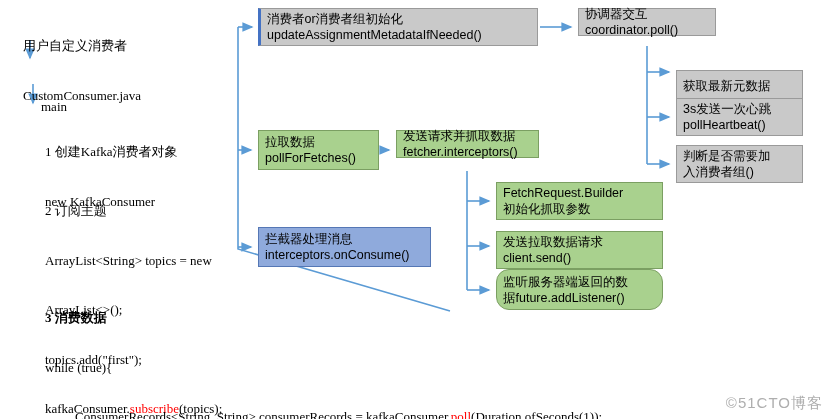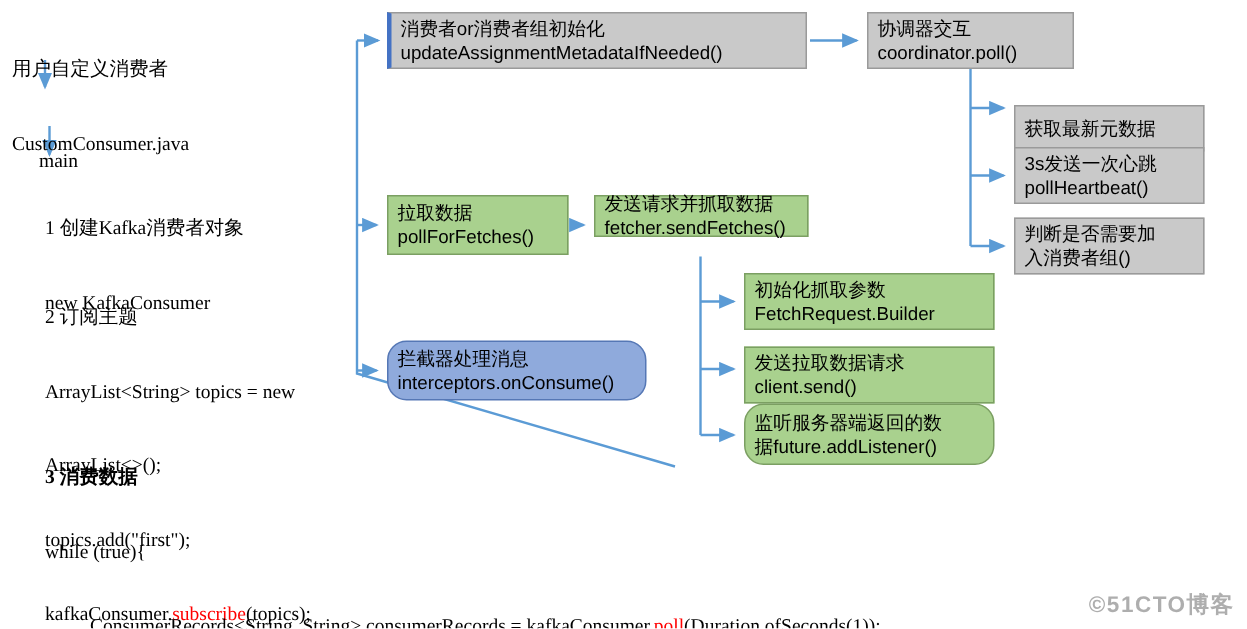--- a/index.html
+++ b/index.html
@@ -6,37 +6,37 @@
   html,body { background:#ffffff; }
   .canvas {
     position:relative; width:831px; height:419px; background:#ffffff;
     overflow:hidden; font-family:"Liberation Sans", sans-serif; color:#000;
   }
   
   .codeblock {
     position:absolute; font-family:"Liberation Serif", serif;
     font-size:13px; line-height:16.5px; color:#000; white-space:pre;
   }
-  .cl { white-space:pre; }
+  .cl { white-space:pre;margin-left:15px; }
   .indent1 { padding-left:30px; }
   .bold { font-weight:bold; }
   .red { color:#ff0000; }
   
   .box {
     position:absolute; font-size:12.5px; line-height:16px; padding:2px 6px;
     display:flex; flex-direction:column; justify-content:center;
   }
   .box div { white-space:nowrap; }
   .box.gray  { background:#c9c9c9; border:1px solid #9a9a9a; }
   .box.gray.accent { border-left:3px solid #4472c4; }
   .box.green { background:#a9d18e; border:1px solid #7b9f62; }
   .box.blue  { background:#8faadc; border:1px solid #5577b5; }
   svg.arrows { position:absolute; left:0; top:0; pointer-events:none; }
   .watermark {
-    position:absolute; right:8px; bottom:6px; font-size:15px; font-weight:bold;
+    position:absolute; right:8px; bottom:6px; font-size:15px; font-weight:normal;
     color:#9a9a9a; opacity:0.8; letter-spacing:1px;
   }
 </style>
 </head>
 <body>
 
 <div class="canvas">
 
   <svg class="arrows" width="831" height="419" viewBox="0 0 831 419">
     <defs>
@@ -94,21 +94,21 @@
     
     
     
   </div>
 
   <div class="box gray accent" style="left:258px; top:8px; width:280px; height:38px;">
     <div>消费者or消费者组初始化</div>
     <div>updateAssignmentMetadataIfNeeded()</div>
   </div>
 
-  <div class="box gray" style="left:578px; top:8px; width:138px; height:38px;">
+  <div class="box gray" style="left:578px; top:8px; width:138px; height:28px;">
     <div>协调器交互</div>
     <div>coordinator.poll()</div>
   </div>
 
   <div class="box gray" style="left:676px; top:70px; width:127px; height:31px;">
     <div>获取最新元数据</div>
   </div>
 
   <div class="box gray" style="left:676px; top:98px; width:127px; height:38px;">
     <div>3s发送一次心跳</div>
@@ -120,39 +120,39 @@
     <div>入消费者组()</div>
   </div>
 
   <div class="box green" style="left:258px; top:130px; width:121px; height:40px;">
     <div>拉取数据</div>
     <div>pollForFetches()</div>
   </div>
 
   <div class="box green" style="left:396px; top:130px; width:143px; height:28px;">
     <div>发送请求并抓取数据</div>
-    <div>fetcher.sendFetches()</div>
+    <div>fetcher.interceptors()</div>
   </div>
 
   <div class="box green" style="left:496px; top:182px; width:167px; height:38px;">
+    <div>FetchRequest.Builder</div>
     <div>初始化抓取参数</div>
-    <div>FetchRequest.Builder</div>
   </div>
 
   <div class="box green" style="left:496px; top:231px; width:167px; height:38px;">
     <div>发送拉取数据请求</div>
     <div>client.send()</div>
   </div>
 
   <div class="box green" style="left:496px; top:269px; width:167px; height:41px;border-radius:13px;">
     <div>监听服务器端返回的数</div>
     <div>据future.addListener()</div>
   </div>
 
-  <div class="box blue" style="left:258px; top:227px; width:173px; height:40px;border-radius:13px;">
+  <div class="box blue" style="left:258px; top:227px; width:173px; height:40px;">
     <div>拦截器处理消息</div>
     <div>interceptors.onConsume()</div>
   </div>
 
   <div class="watermark">
     <span>©51CTO博客</span>
   </div>
 
 </div>
 

